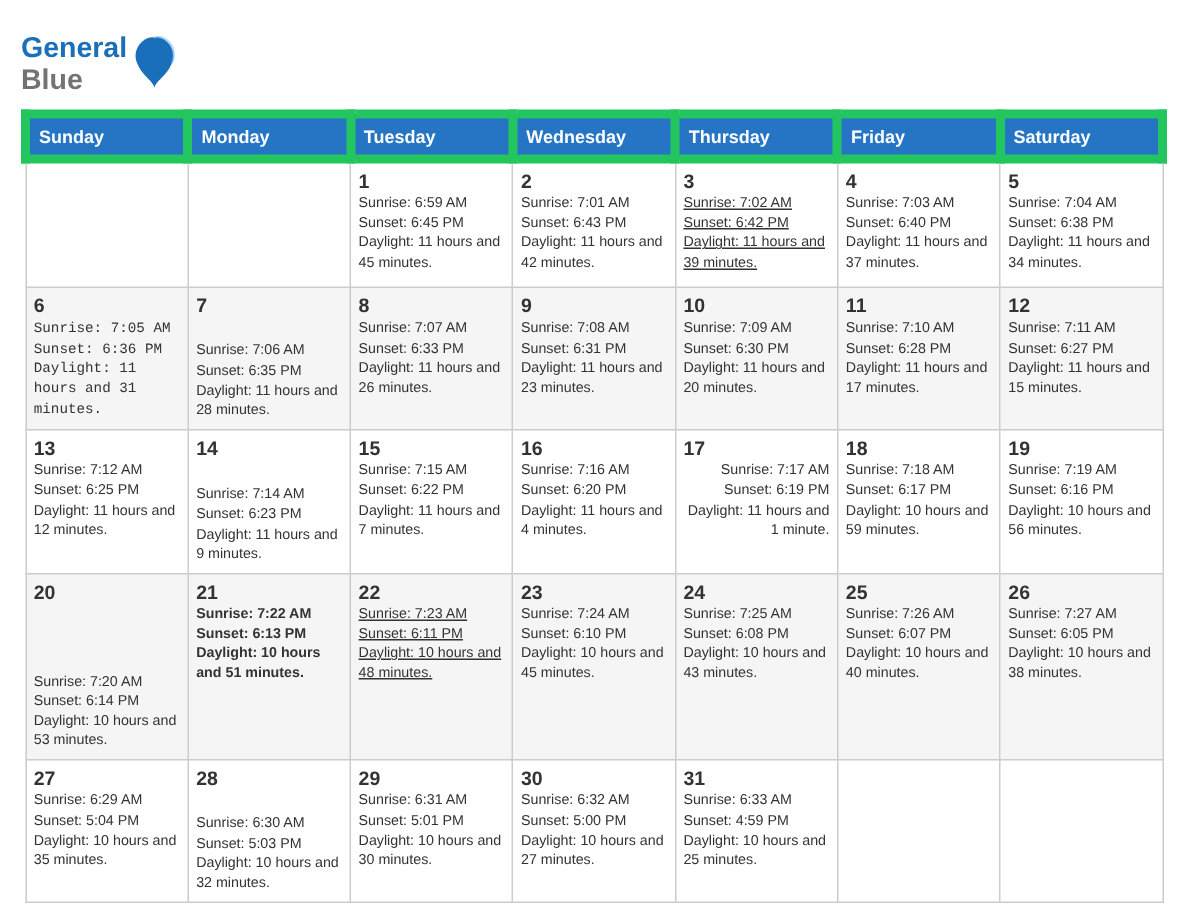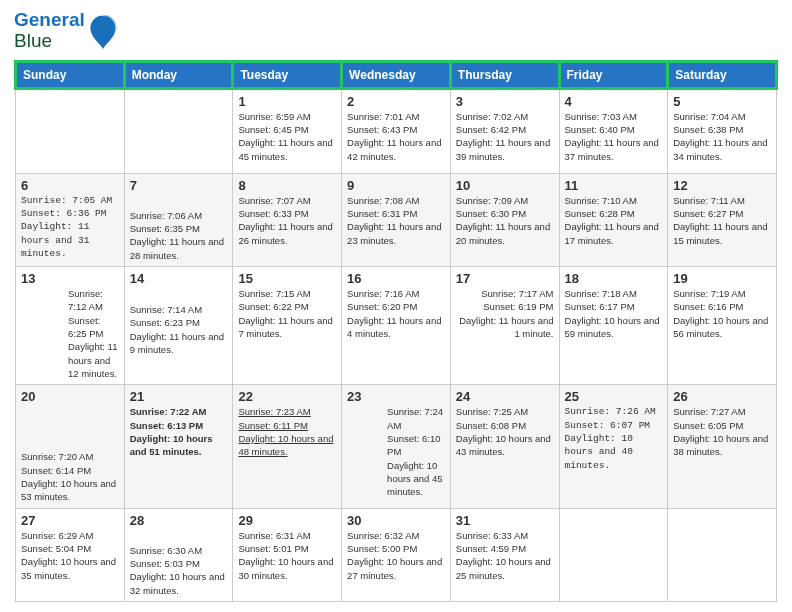--- a/index.html
+++ b/index.html
@@ -47,21 +47,21 @@
       width: 100%;
       table-layout: fixed;
     }
     .calendar th {
       background: #2575c4;
       color: #fff;
       font-size: 12px;
       font-weight: bold;
       padding: 5px 6px;
       text-align: left;
-      border: 3px solid #22c55e;
+      border: 6px solid #22c55e;
     }
     .calendar td {
       border: 1px solid #ccc;
       vertical-align: top;
       padding: 4px 5px;
       font-size: 10px;
       color: #333;
       background: #fff;
       height: 85px;
     }
@@ -91,24 +91,24 @@
     .row-even td { background: #efefef; }
     .row-odd td { background: #fff; }
   </style>
 </head>
 <body>
 
 <div class="page">
   <div class="header">
     <div class="logo">
 <div>
-  <div style="display:flex;align-items:flex-end;gap:2px;">
+  <div style="display:flex;align-items:flex-start;gap:2px;margin-top:13px;">
     <div style="display:flex;flex-direction:column;line-height:1.1;">
       <span style="font-size:19px;font-weight:bold;color:#1a6fba;">General</span>
-      <span style="font-size:19px;font-weight:normal;color:#14532d;">Blue</span>
+      <span style="font-size:19px;font-weight:bold;color:#737373;">Blue</span>
     </div>
     <svg viewBox="0 0 30 36" width="32" height="38" xmlns="http://www.w3.org/2000/svg">
       <path d="M15 2 C20 0, 30 8, 26 18 C23 26, 15 30, 15 34 C15 30, 7 26, 4 18 C0 8, 10 0, 15 2Z" fill="#1a6fba"></path>
       <path d="M15 2 C22 0, 30 8, 26 18" fill="none" stroke="#5af" stroke-width="1.5" opacity="0.5"></path>
     </svg>
   </div>
 </div>
 </div>
     <div class="title-area">
       <div class="month-title"></div>
@@ -139,21 +139,21 @@
 Daylight: 11 hours and 45 minutes.</div>
           </td>
           <td>
             <span class="day-num">2</span>
             <div class="day-info" style="white-space: pre-line;">Sunrise: 7:01 AM
 Sunset: 6:43 PM
 Daylight: 11 hours and 42 minutes.</div>
           </td>
           <td>
             <span class="day-num">3</span>
-            <div class="day-info" style="white-space: pre-line;">Sunrise: 7:02 AM
+            <div class="day-info" style="white-space: pre-line; text-decoration: underline;">Sunrise: 7:02 AM
 Sunset: 6:42 PM
 Daylight: 11 hours and 39 minutes.</div>
           </td>
           <td>
             <span class="day-num">4</span>
             <div class="day-info" style="white-space: pre-line;">Sunrise: 7:03 AM
 Sunset: 6:40 PM
 Daylight: 11 hours and 37 minutes.</div>
           </td>
           <td>
@@ -203,21 +203,21 @@
           <td>
             <span class="day-num">12</span>
             <div class="day-info" style="white-space: pre-line;">Sunrise: 7:11 AM
 Sunset: 6:27 PM
 Daylight: 11 hours and 15 minutes.</div>
           </td>
         </tr>
         <tr class="row-odd">
           <td>
             <span class="day-num">13</span>
-            <div class="day-info" style="white-space: pre-line; margin-left: 47px;">Sunrise: 7:12 AM
+            <div class="day-info" style="white-space: pre-line;">Sunrise: 7:12 AM
 Sunset: 6:25 PM
 Daylight: 11 hours and 12 minutes.</div>
           </td>
           <td>
             <span class="day-num">14</span>
             <div class="day-info" style="white-space: pre-line; margin-top: 17px;">Sunrise: 7:14 AM
 Sunset: 6:23 PM
 Daylight: 11 hours and 9 minutes.</div>
           </td>
           <td>
@@ -265,33 +265,33 @@
 Daylight: 10 hours and 51 minutes.</div>
           </td>
           <td>
             <span class="day-num">22</span>
             <div class="day-info" style="white-space: pre-line; text-decoration: underline;">Sunrise: 7:23 AM
 Sunset: 6:11 PM
 Daylight: 10 hours and 48 minutes.</div>
           </td>
           <td>
             <span class="day-num">23</span>
-            <div class="day-info" style="white-space: pre-line; margin-left: 40px;">Sunrise: 7:24 AM
+            <div class="day-info" style="white-space: pre-line;">Sunrise: 7:24 AM
 Sunset: 6:10 PM
 Daylight: 10 hours and 45 minutes.</div>
           </td>
           <td>
             <span class="day-num">24</span>
             <div class="day-info" style="white-space: pre-line;">Sunrise: 7:25 AM
 Sunset: 6:08 PM
 Daylight: 10 hours and 43 minutes.</div>
           </td>
           <td>
             <span class="day-num">25</span>
-            <div class="day-info" style="white-space: pre-line; font-family: Liberation Mono, monospace;">Sunrise: 7:26 AM
+            <div class="day-info" style="white-space: pre-line;">Sunrise: 7:26 AM
 Sunset: 6:07 PM
 Daylight: 10 hours and 40 minutes.</div>
           </td>
           <td>
             <span class="day-num">26</span>
             <div class="day-info" style="white-space: pre-line;">Sunrise: 7:27 AM
 Sunset: 6:05 PM
 Daylight: 10 hours and 38 minutes.</div>
           </td>
         </tr>

